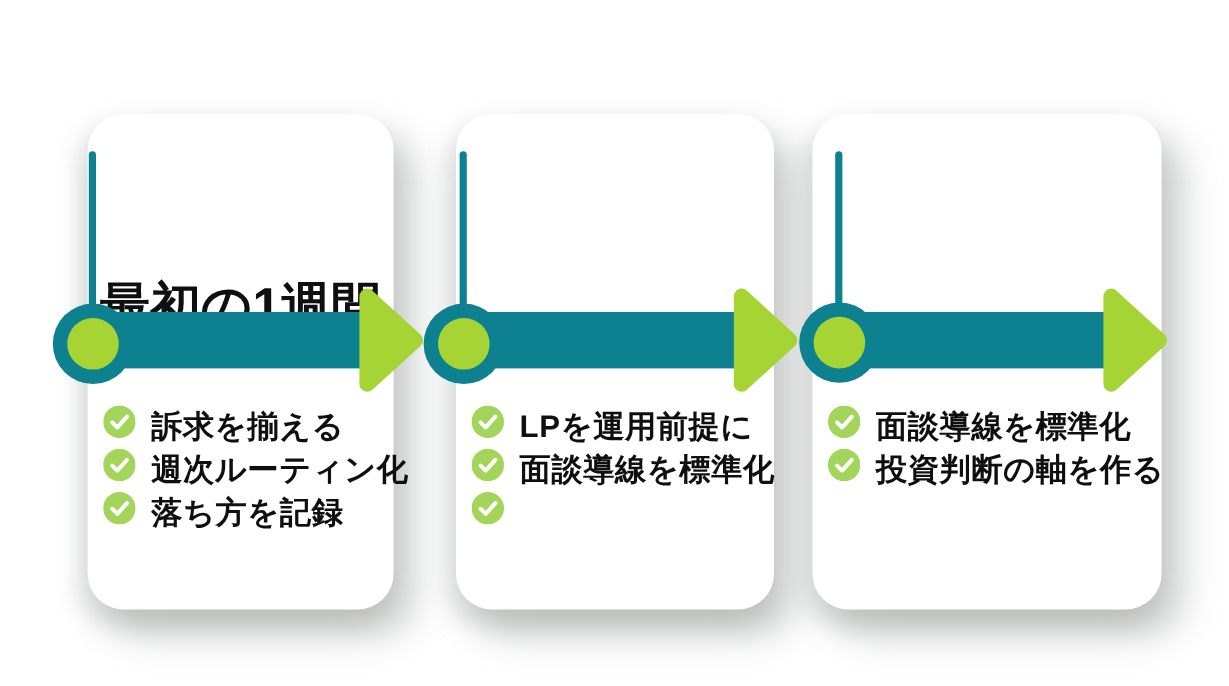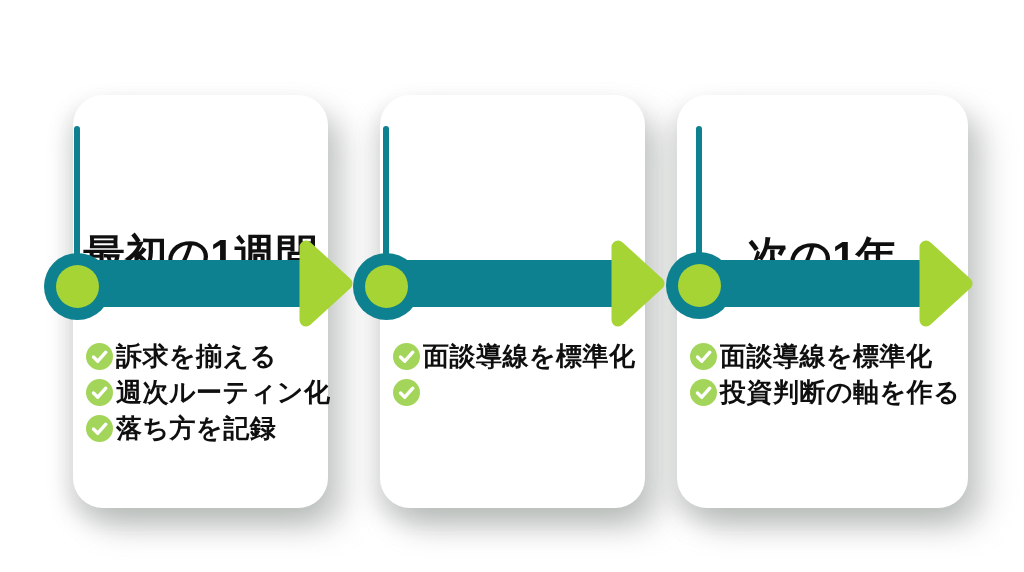--- a/index.html
+++ b/index.html
@@ -27,21 +27,21 @@
   .card-3{left:677px;width:291px;}
 
   .card-title{
     position:absolute;top:139px;left:0;right:0;text-align:center;
     font-size:42px;line-height:46px;font-weight:900;color:var(--text);
     white-space:nowrap;letter-spacing:0px;
   }
   .card-1 .card-title{top:137px;}
 
   .checklist{position:absolute;top:243px;left:13px;right:4px;}
-  .check-row{display:flex;align-items:center;gap:3px;height:36px;}
+  .check-row{display:flex;gap:13px;height:36px;}
   .check-icon{flex:0 0 27px;width:27px;height:27px;}
   .check-text{
     font-size:26px;font-weight:800;color:var(--text);
     white-space:nowrap;letter-spacing:0.5px;
   }
 
   
   .vline{
     position:absolute;width:6px;height:160px;top:126px;
     background:var(--teal);border-radius:3px;
@@ -101,33 +101,39 @@
     </div>
   </div>
 
   <div class="card card-2">
     <div class="checklist">
       <div class="check-row">
         <svg class="check-icon" viewBox="0 0 27 27">
           <circle cx="13.5" cy="13.5" r="13.5" fill="var(--check-green)"></circle>
           <polyline points="7.5,14 11.8,18.2 19.8,9.2" fill="none" stroke="#ffffff" stroke-width="3.4" stroke-linecap="round" stroke-linejoin="round"></polyline>
         </svg>
+        <span class="check-text">LPを運用前提に</span>
+      </div>
+      <div class="check-row">
+        <svg class="check-icon" viewBox="0 0 27 27">
+          <circle cx="13.5" cy="13.5" r="13.5" fill="var(--check-green)"></circle>
+          <polyline points="7.5,14 11.8,18.2 19.8,9.2" fill="none" stroke="#ffffff" stroke-width="3.4" stroke-linecap="round" stroke-linejoin="round"></polyline>
+        </svg>
         <span class="check-text">面談導線を標準化</span>
       </div>
       <div class="check-row">
         <svg class="check-icon" viewBox="0 0 27 27">
           <circle cx="13.5" cy="13.5" r="13.5" fill="var(--check-green)"></circle>
           <polyline points="7.5,14 11.8,18.2 19.8,9.2" fill="none" stroke="#ffffff" stroke-width="3.4" stroke-linecap="round" stroke-linejoin="round"></polyline>
         </svg>
       </div>
     </div>
   </div>
 
   <div class="card card-3">
-    <div class="card-title">次の1年</div>
     <div class="checklist">
       <div class="check-row">
         <svg class="check-icon" viewBox="0 0 27 27">
           <circle cx="13.5" cy="13.5" r="13.5" fill="var(--check-green)"></circle>
           <polyline points="7.5,14 11.8,18.2 19.8,9.2" fill="none" stroke="#ffffff" stroke-width="3.4" stroke-linecap="round" stroke-linejoin="round"></polyline>
         </svg>
         <span class="check-text">面談導線を標準化</span>
       </div>
       <div class="check-row">
         <svg class="check-icon" viewBox="0 0 27 27">

